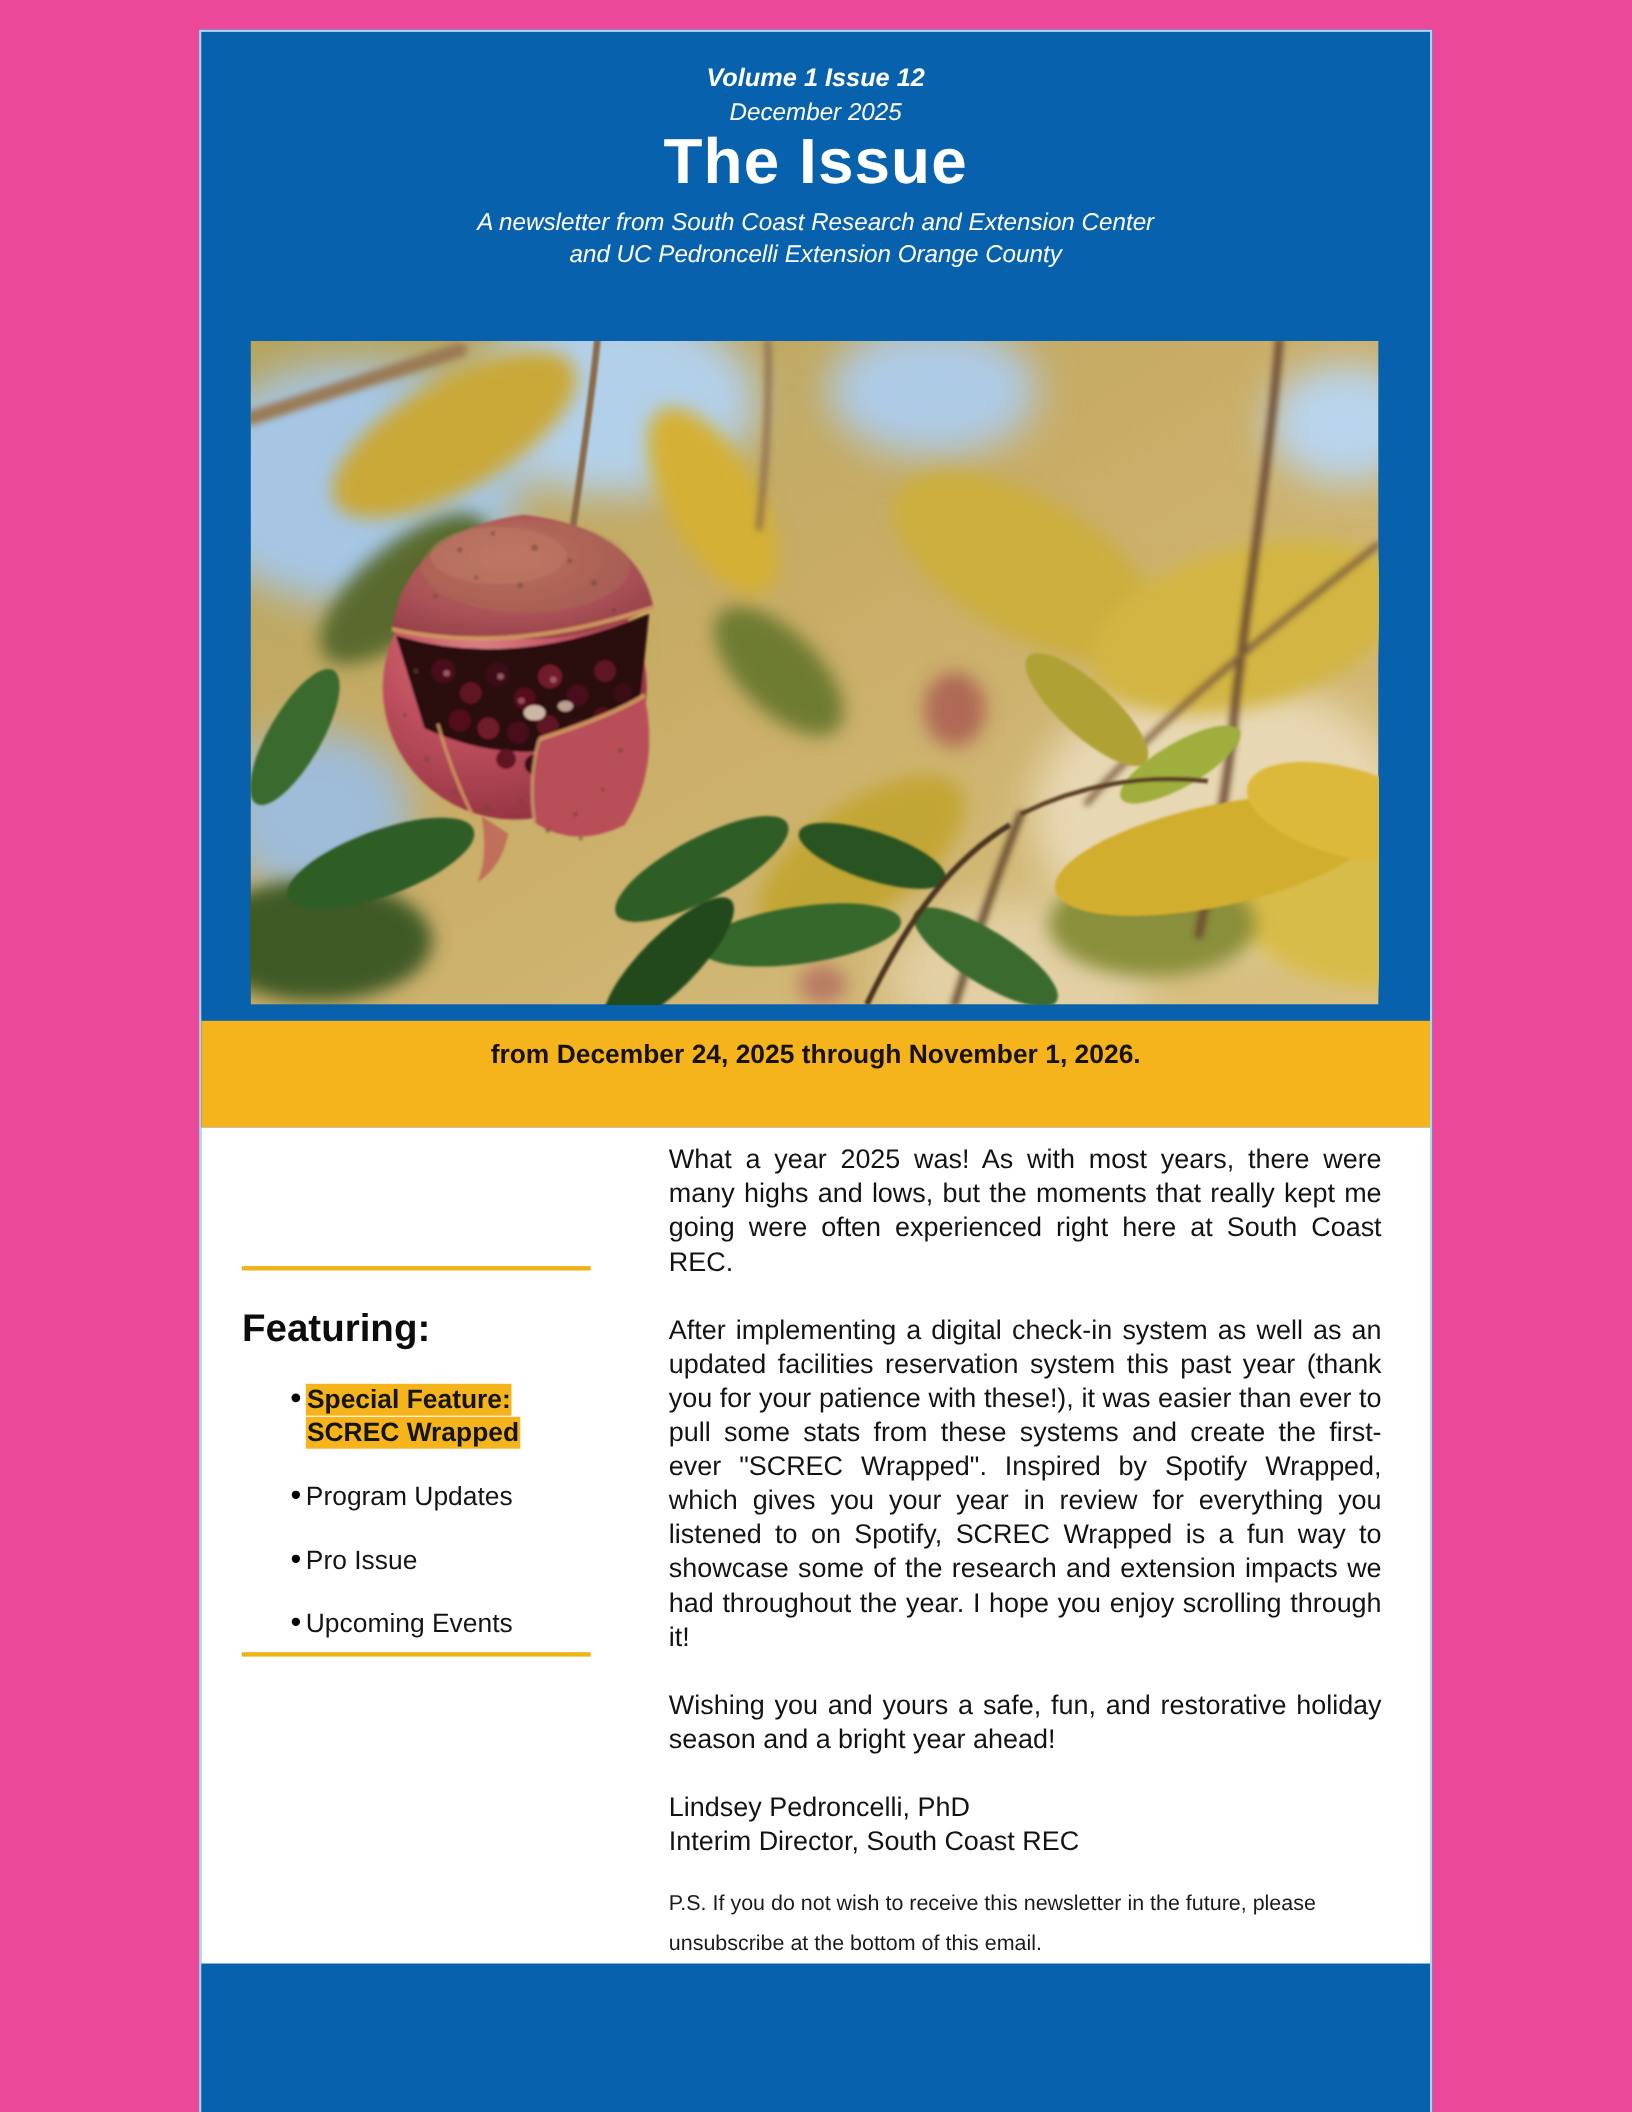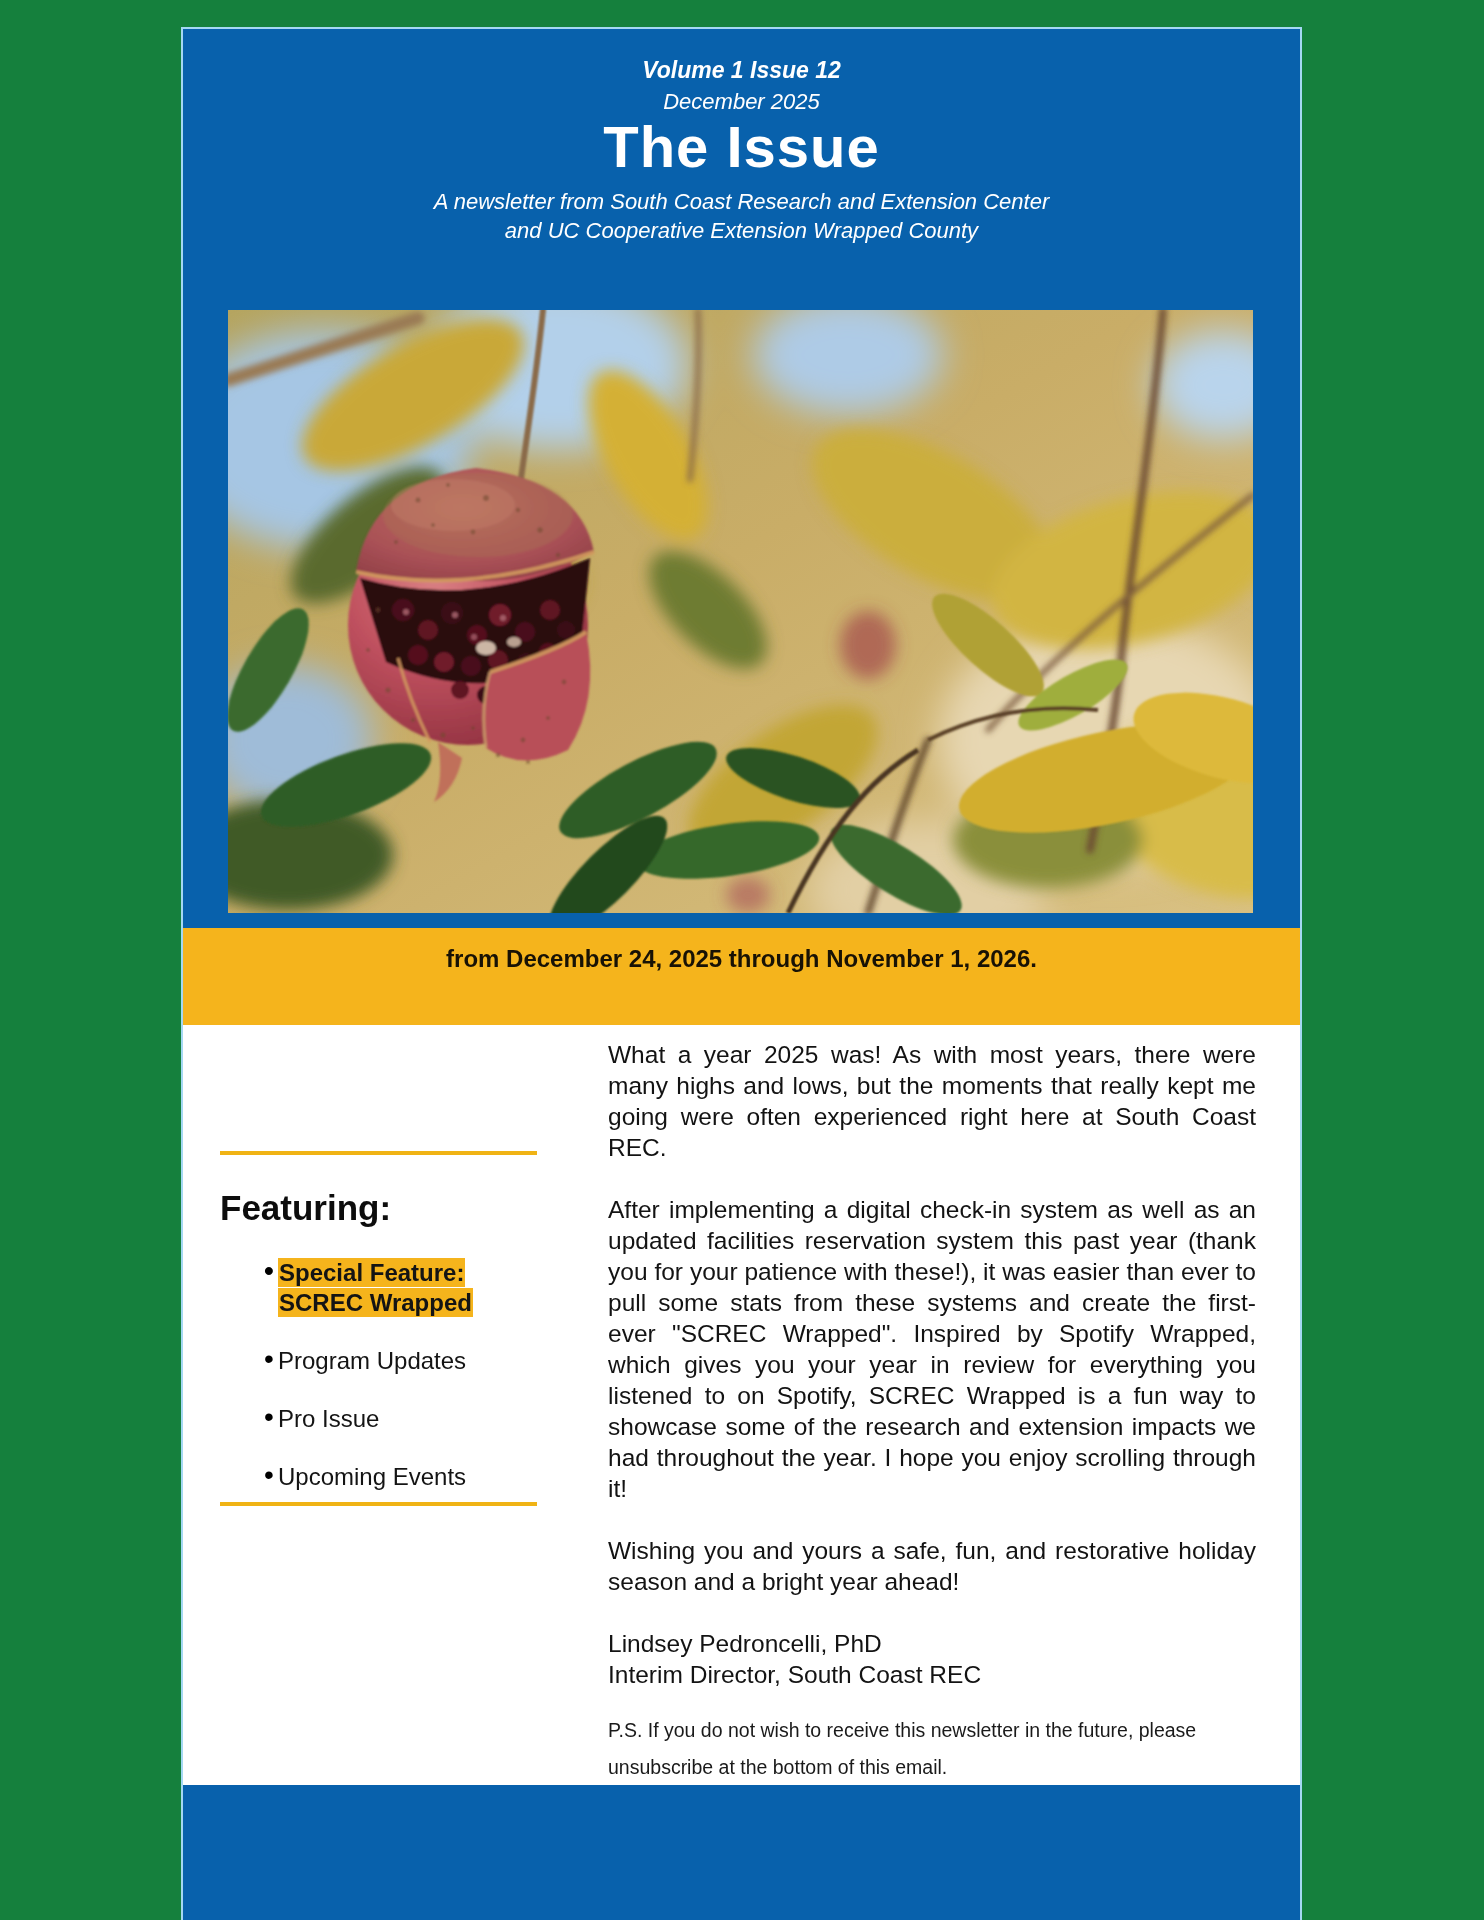--- a/index.html
+++ b/index.html
@@ -1,18 +1,18 @@
 <!DOCTYPE html>
 <html><head>
 <meta charset="utf-8">
 <style>
   html,body{margin:0;padding:0;}
   body{font-family:"Liberation Sans", sans-serif;}
   .page{
-    position:relative;width:1484px;height:1920px;background:#15803d;
+    position:relative;width:1484px;height:1920px;background:#ec4899;
     overflow:hidden;margin:0 auto;
   }
   .email-container{
     position:absolute;left:181px;top:27px;width:1117px;height:1900px;
     background:#0861AC;border:2px solid #A5D8F3;
   }
   
   .hdr{position:absolute;left:0;right:0;text-align:center;color:#ffffff;}
   .hdr-vol{top:28px;font-size:23px;font-weight:bold;font-style:italic;}
   .hdr-date{top:60px;font-size:22px;font-style:italic;}
@@ -58,21 +58,21 @@
 <body>
 
 <div class="page">
   <div class="email-container">
 
     <div class="hdr hdr-vol">Volume 1 Issue 12</div>
     <div class="hdr hdr-date">December 2025</div>
     <div class="hdr hdr-title">The Issue</div>
     <div class="hdr hdr-sub">
       <div>A newsletter from South Coast Research and Extension Center</div>
-      <div>and UC Cooperative Extension Wrapped County</div>
+      <div>and UC Pedroncelli Extension Orange County</div>
     </div>
 
     <div class="photo" role="img" aria-label="Cracked open pomegranate hanging on a branch among yellow and green autumn leaves">
       <svg viewBox="0 0 1025 603" preserveAspectRatio="none">
         <defs>
           <linearGradient id="bgGrad" x1="0" y1="0" x2="1" y2="1">
             <stop offset="0%" stop-color="#b5a45e"></stop>
             <stop offset="45%" stop-color="#c9ad67"></stop>
             <stop offset="100%" stop-color="#d9c183"></stop>
           </linearGradient>

